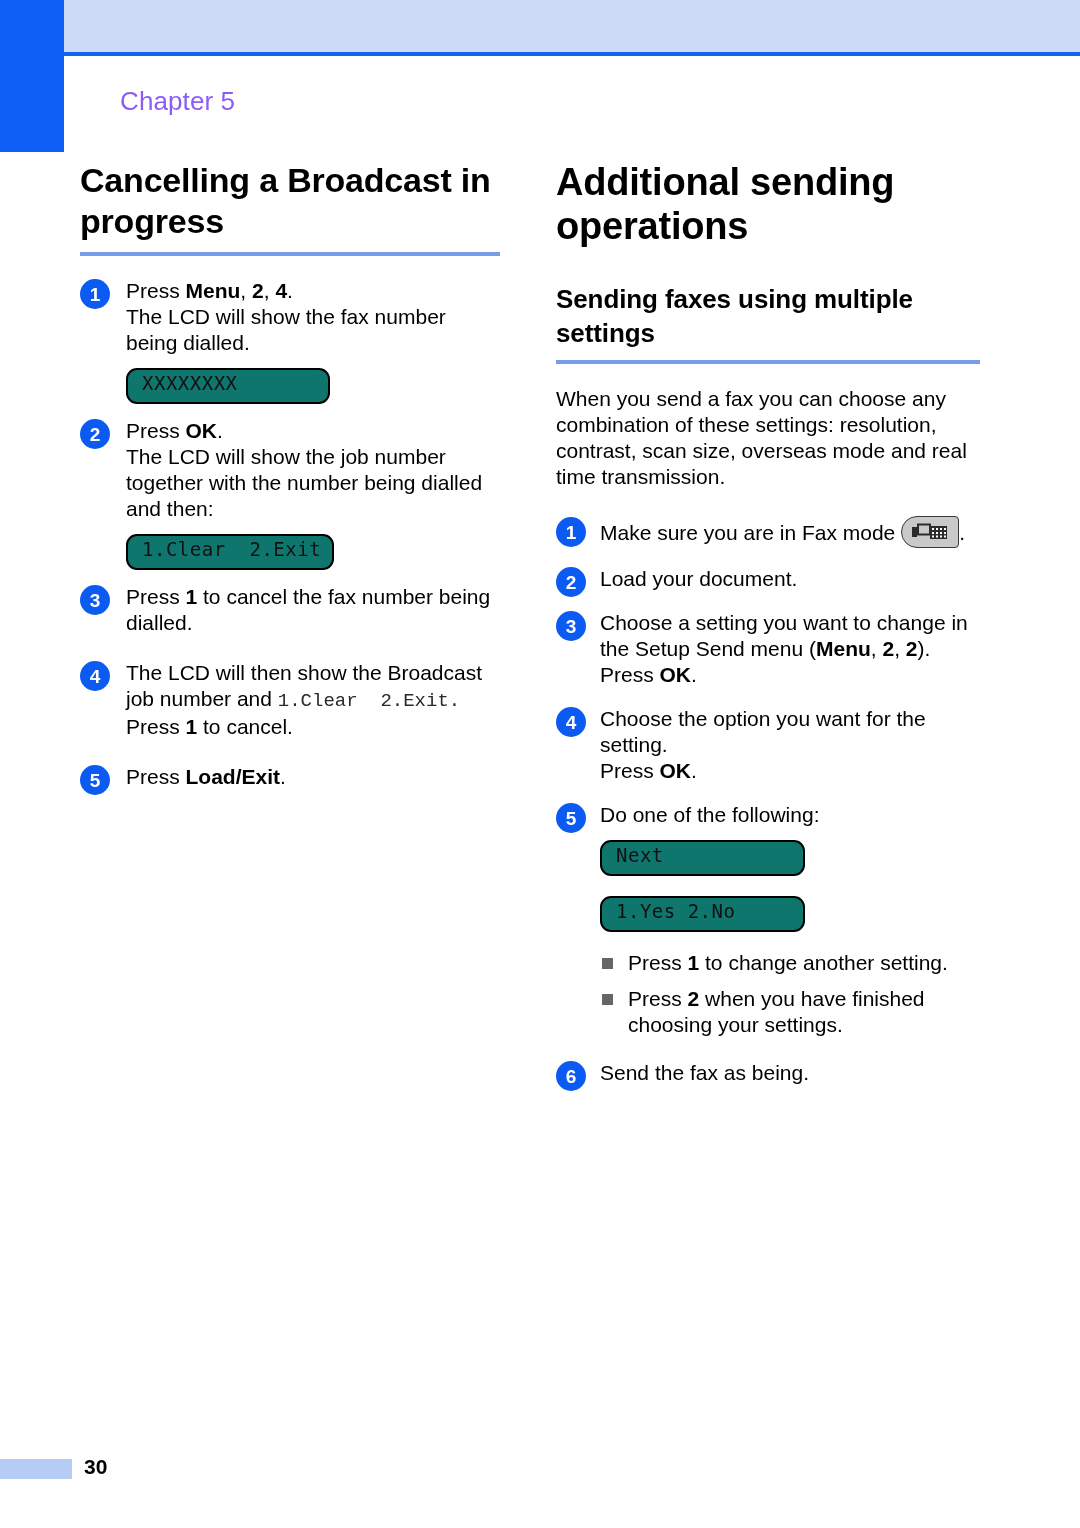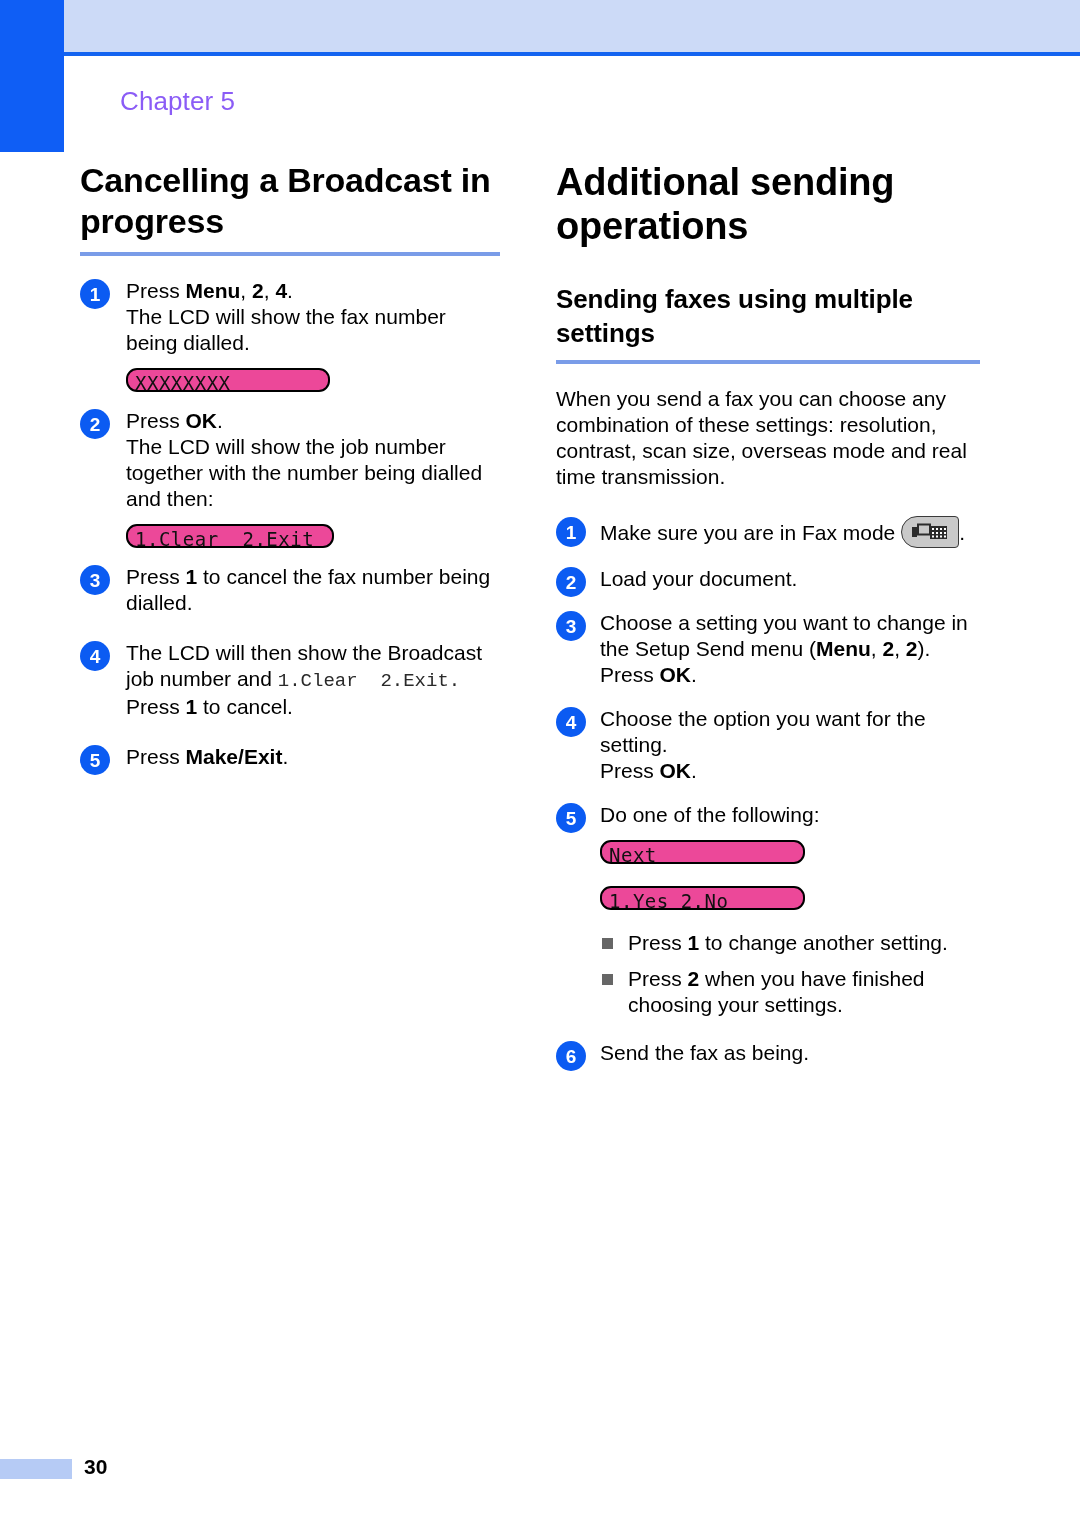--- a/index.html
+++ b/index.html
@@ -74,24 +74,24 @@
     font-size:19px;
     letter-spacing:0px;
     color:#2a2a2a;
   }
 
   
   .lcd{
     display:inline-block;
     border:2.5px solid #000;
     border-radius:11px;
-    padding:3px 14px 4px 7px;
-    background:#ec4899;
+    padding:3px 14px 4px 14px;
+    background:#0f766e;
     box-sizing:border-box;
-    height:24px;
+    height:36px;
   }
   .lcd span{
     font-family:"DejaVu Sans Mono","Liberation Mono",monospace;
     font-size:19px;
     line-height:21px;
     letter-spacing:0.5px;
     color:#111;
     display:block;
     white-space:pre;
   }
@@ -169,21 +169,21 @@
       <div class="txt">Press <b>1</b> to cancel the fax number being dialled.</div>
     </div>
 
     <div class="step" style="margin-top:24px;">
       <div class="num">4</div>
       <div class="txt">The LCD will then show the Broadcast job number and <span class="mono">1.Clear&nbsp; 2.Exit.</span><br>Press <b>1</b> to cancel.</div>
     </div>
 
     <div class="step" style="margin-top:24px;">
       <div class="num">5</div>
-      <div class="txt">Press <b>Make/Exit</b>.</div>
+      <div class="txt">Press <b>Load/Exit</b>.</div>
     </div>
 
   </div>
 </div>
 
 <div class="col col-right" style="top:160px;">
 
   <h1 class="title" style="font-size:38px;line-height:44px;">Additional sending<br>operations</h1>
 
   <h2 class="subtitle" style="margin-top:34px;">Sending faxes using multiple<br>settings</h2>

